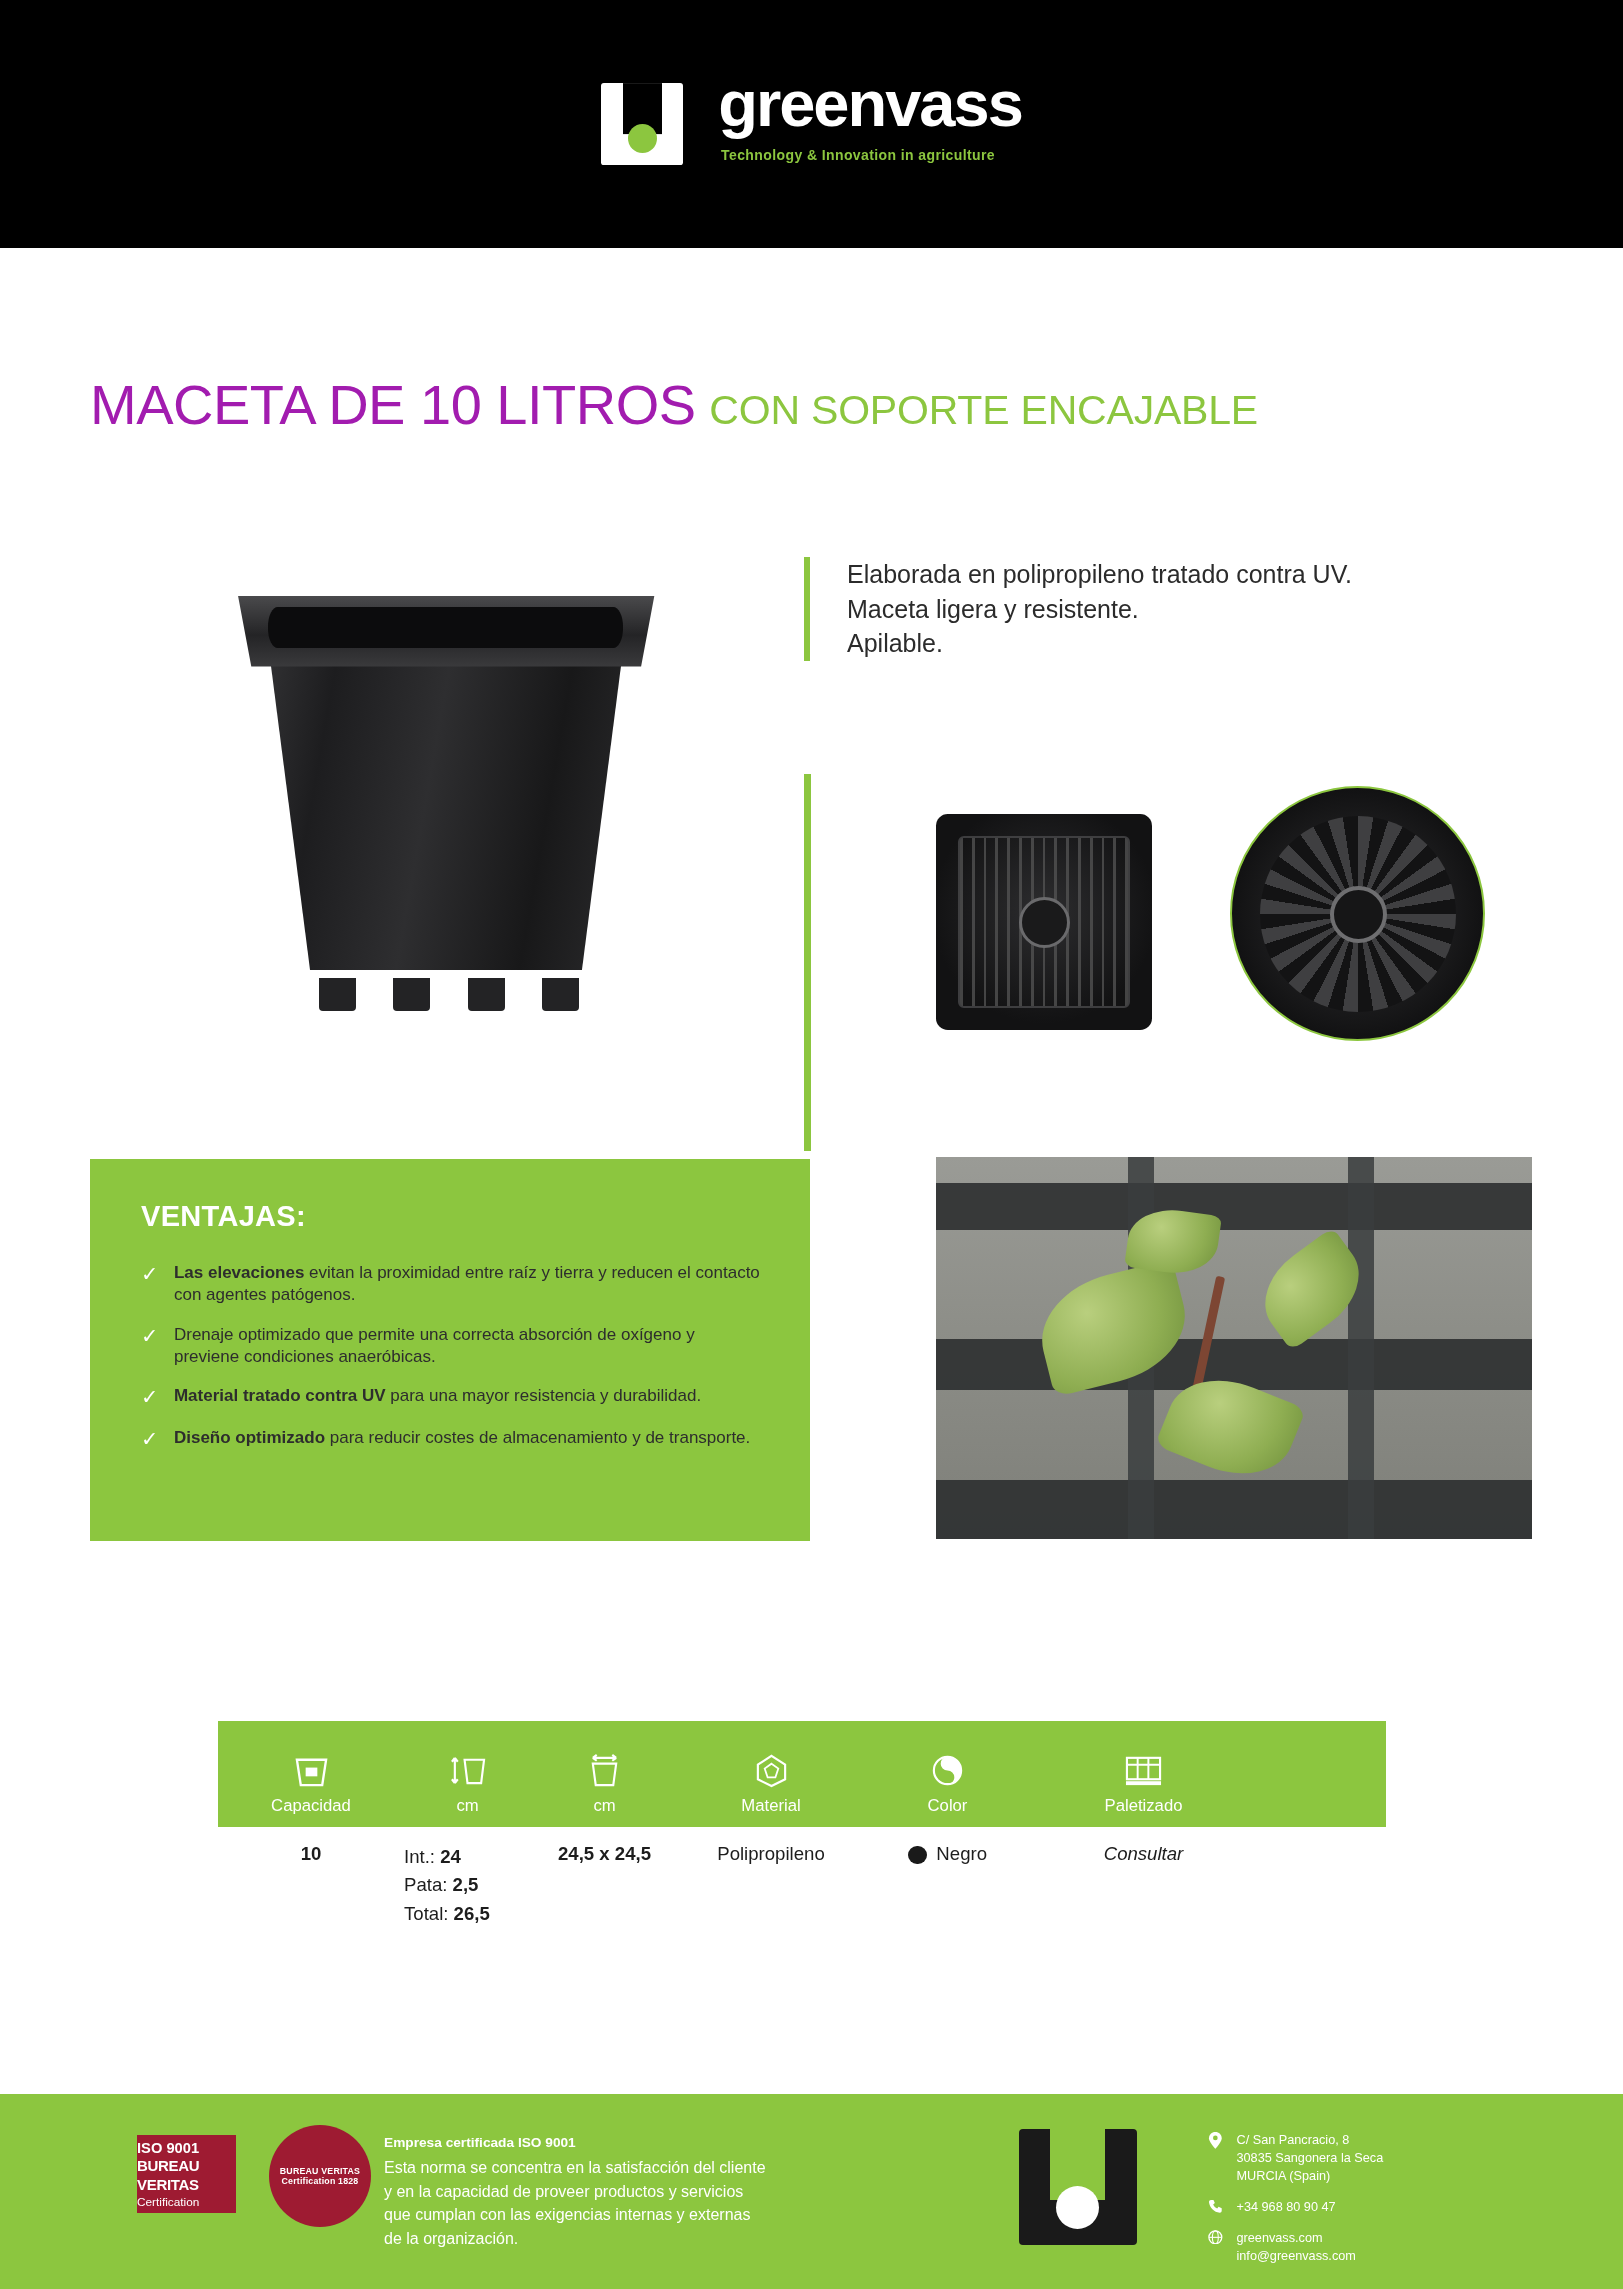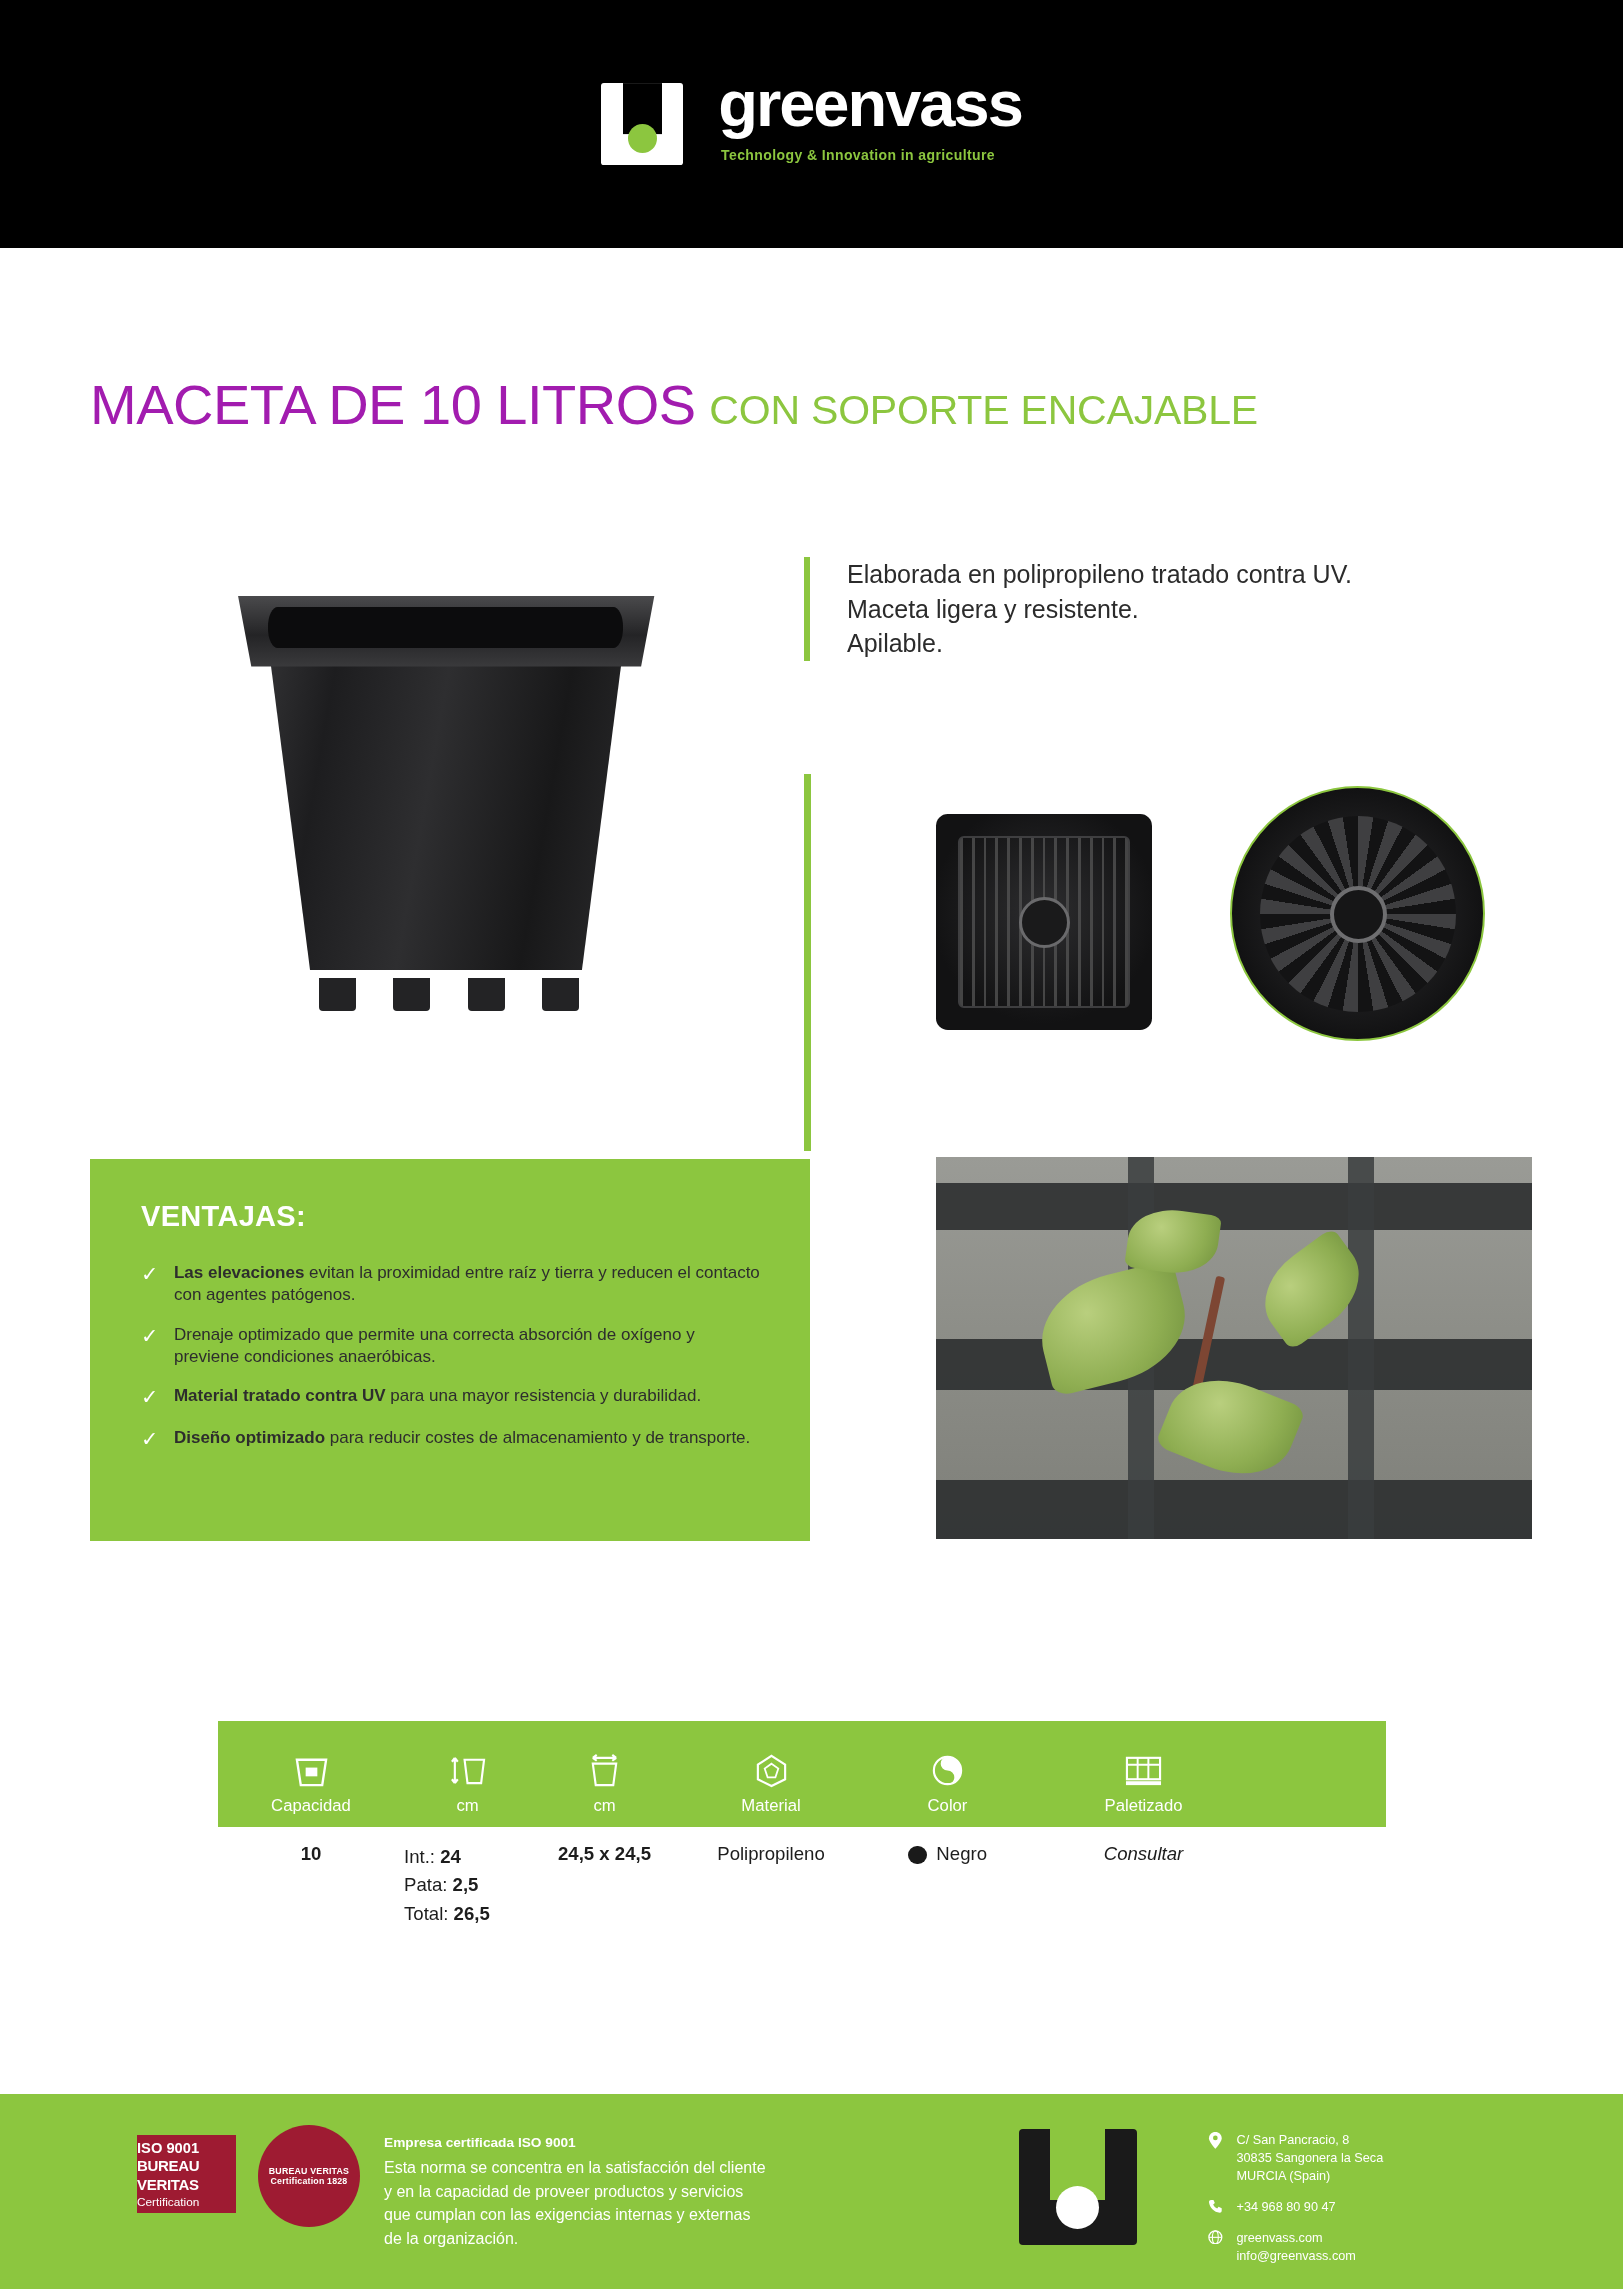--- a/index.html
+++ b/index.html
@@ -339,21 +339,21 @@
     flex-direction: column;
     align-items: flex-start;
     justify-content: center;
     line-height: 1.25;
   }
   .iso-badge .l1 { font-size: 14.7px; font-weight: bold; }
   .iso-badge .l2 { font-size: 15px; font-weight: bold; letter-spacing: -0.3px; }
   .iso-badge .l3 { font-size: 11.8px; }
   .bv-seal {
     position: absolute;
-    left: 258px; top: 31px;
+    left: 269px; top: 31px;
     width: 102px; height: 102px;
     border-radius: 50%;
     background: #9e1b32;
     color: #ffffff;
     display: flex;
     align-items: center;
     justify-content: center;
     font-size: 8.8px;
     text-align: center;
     font-weight: bold;

